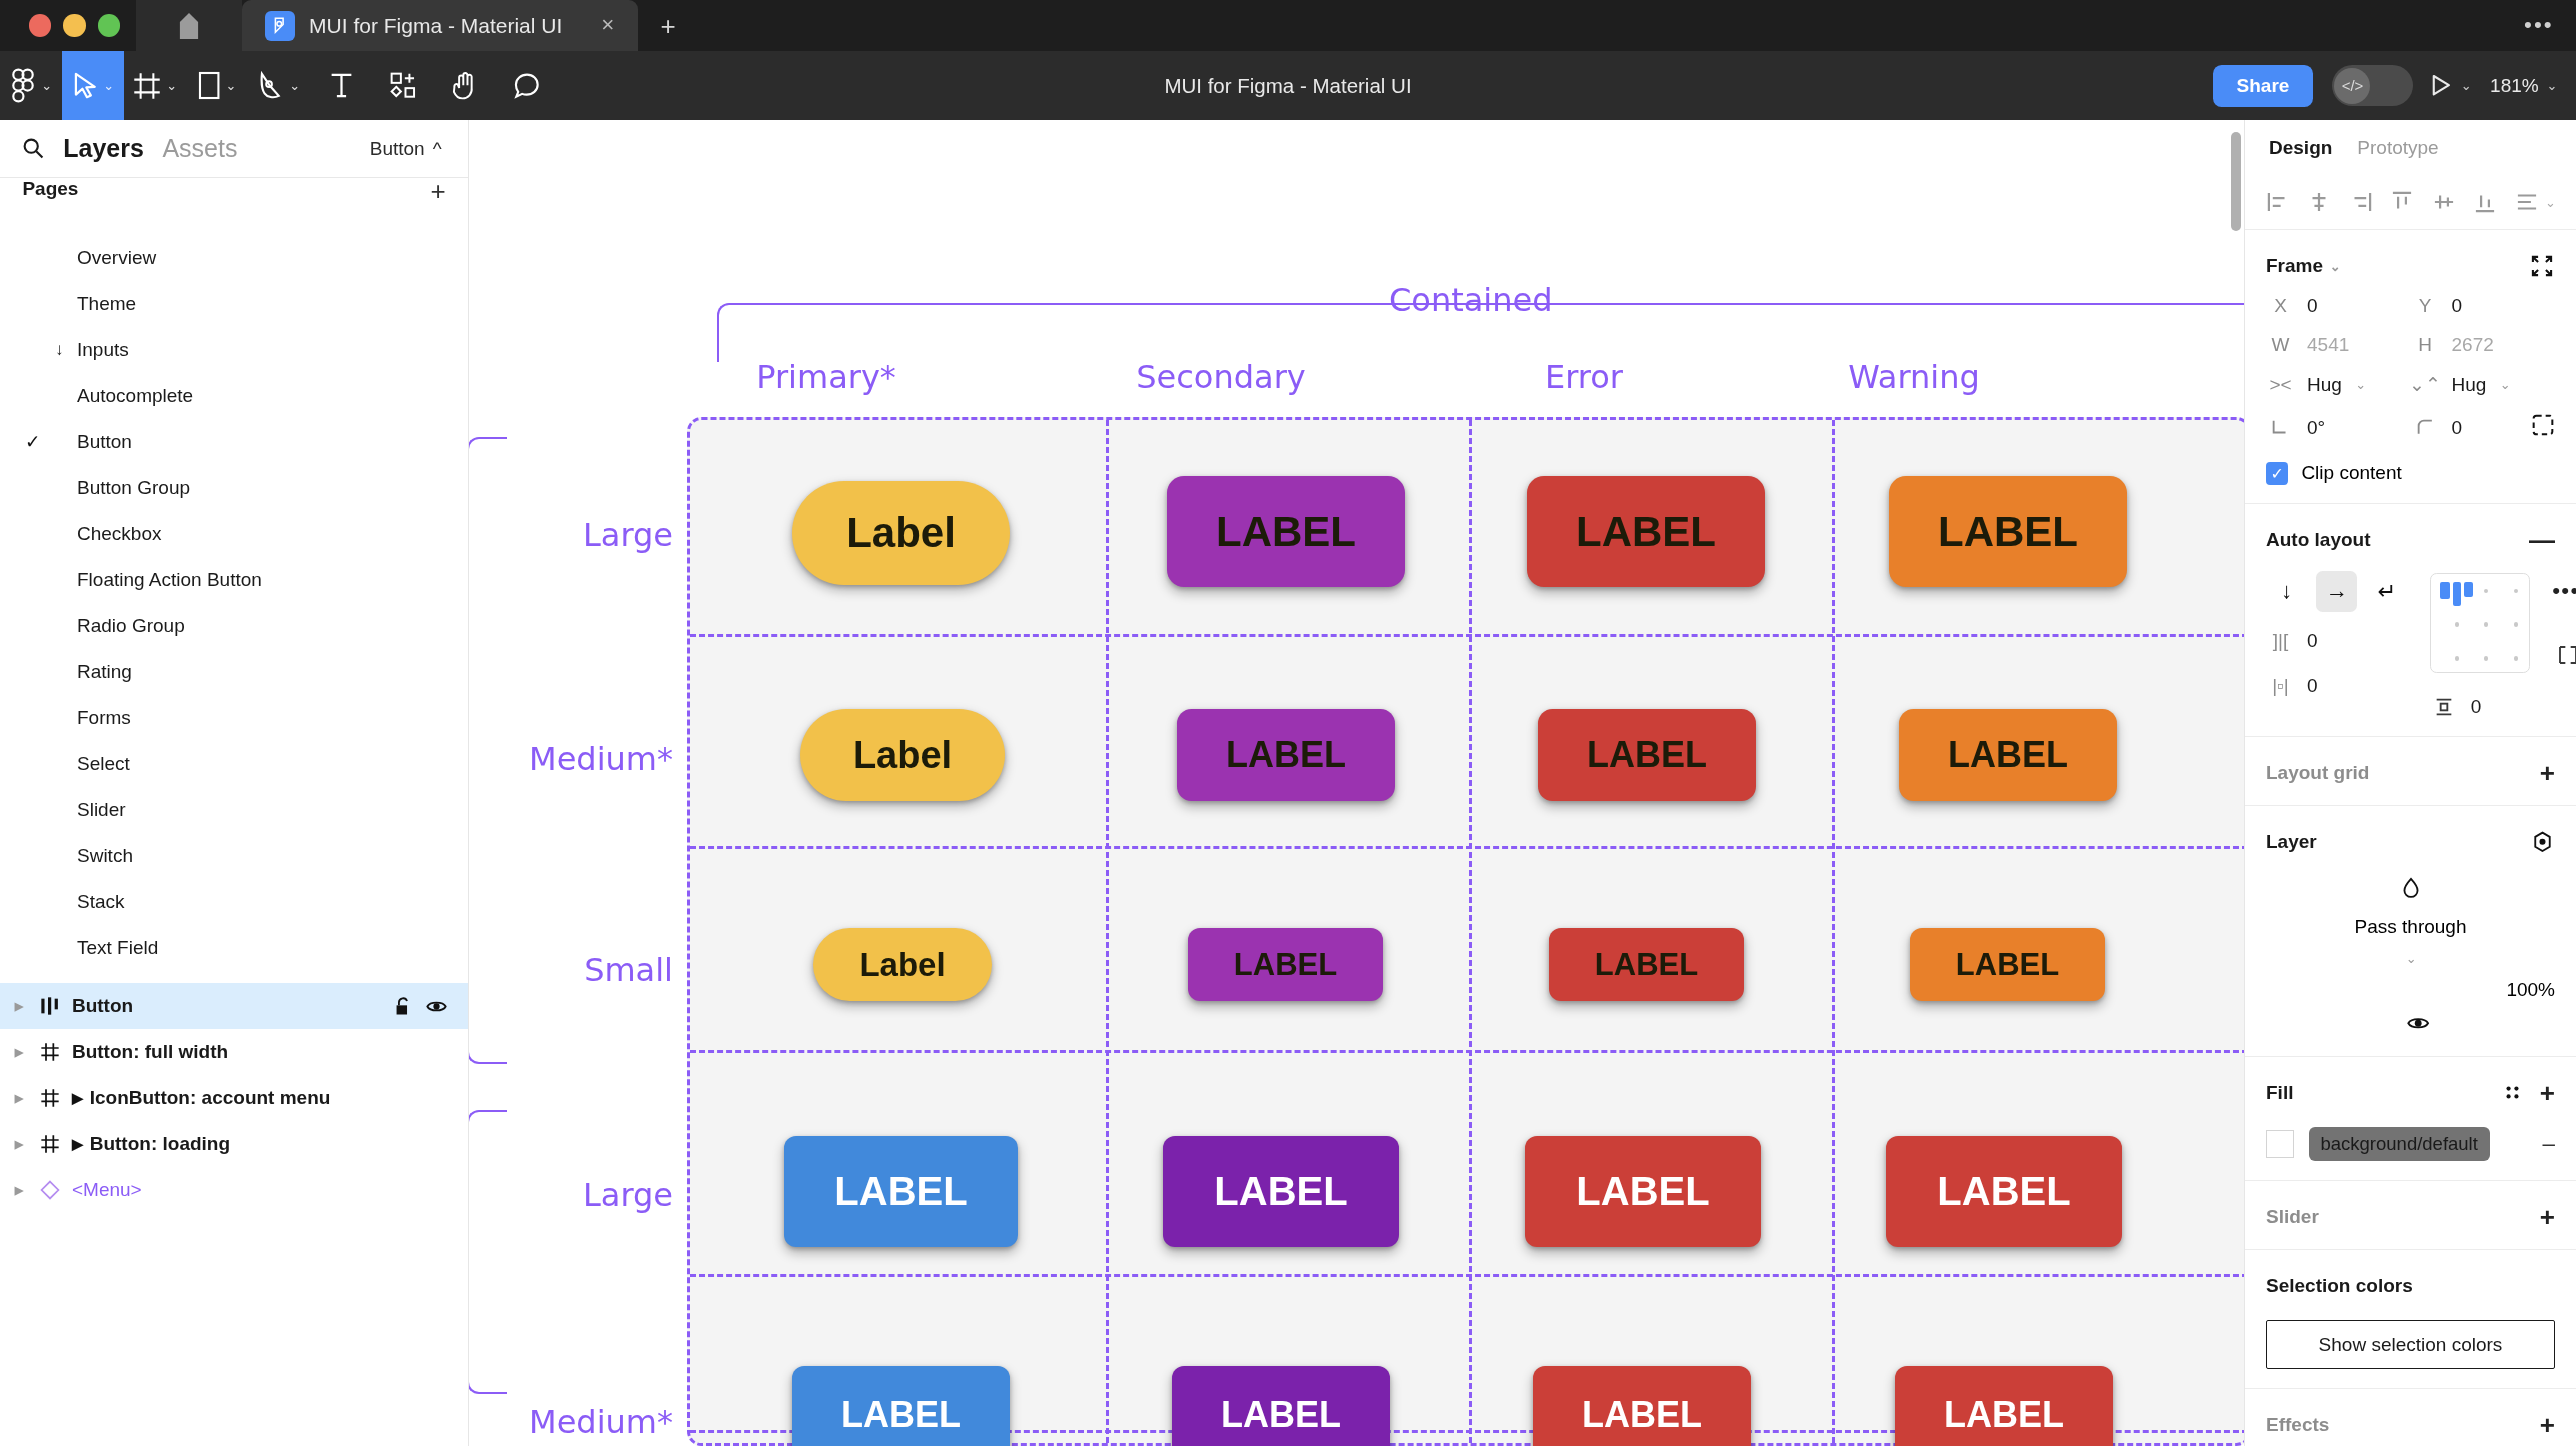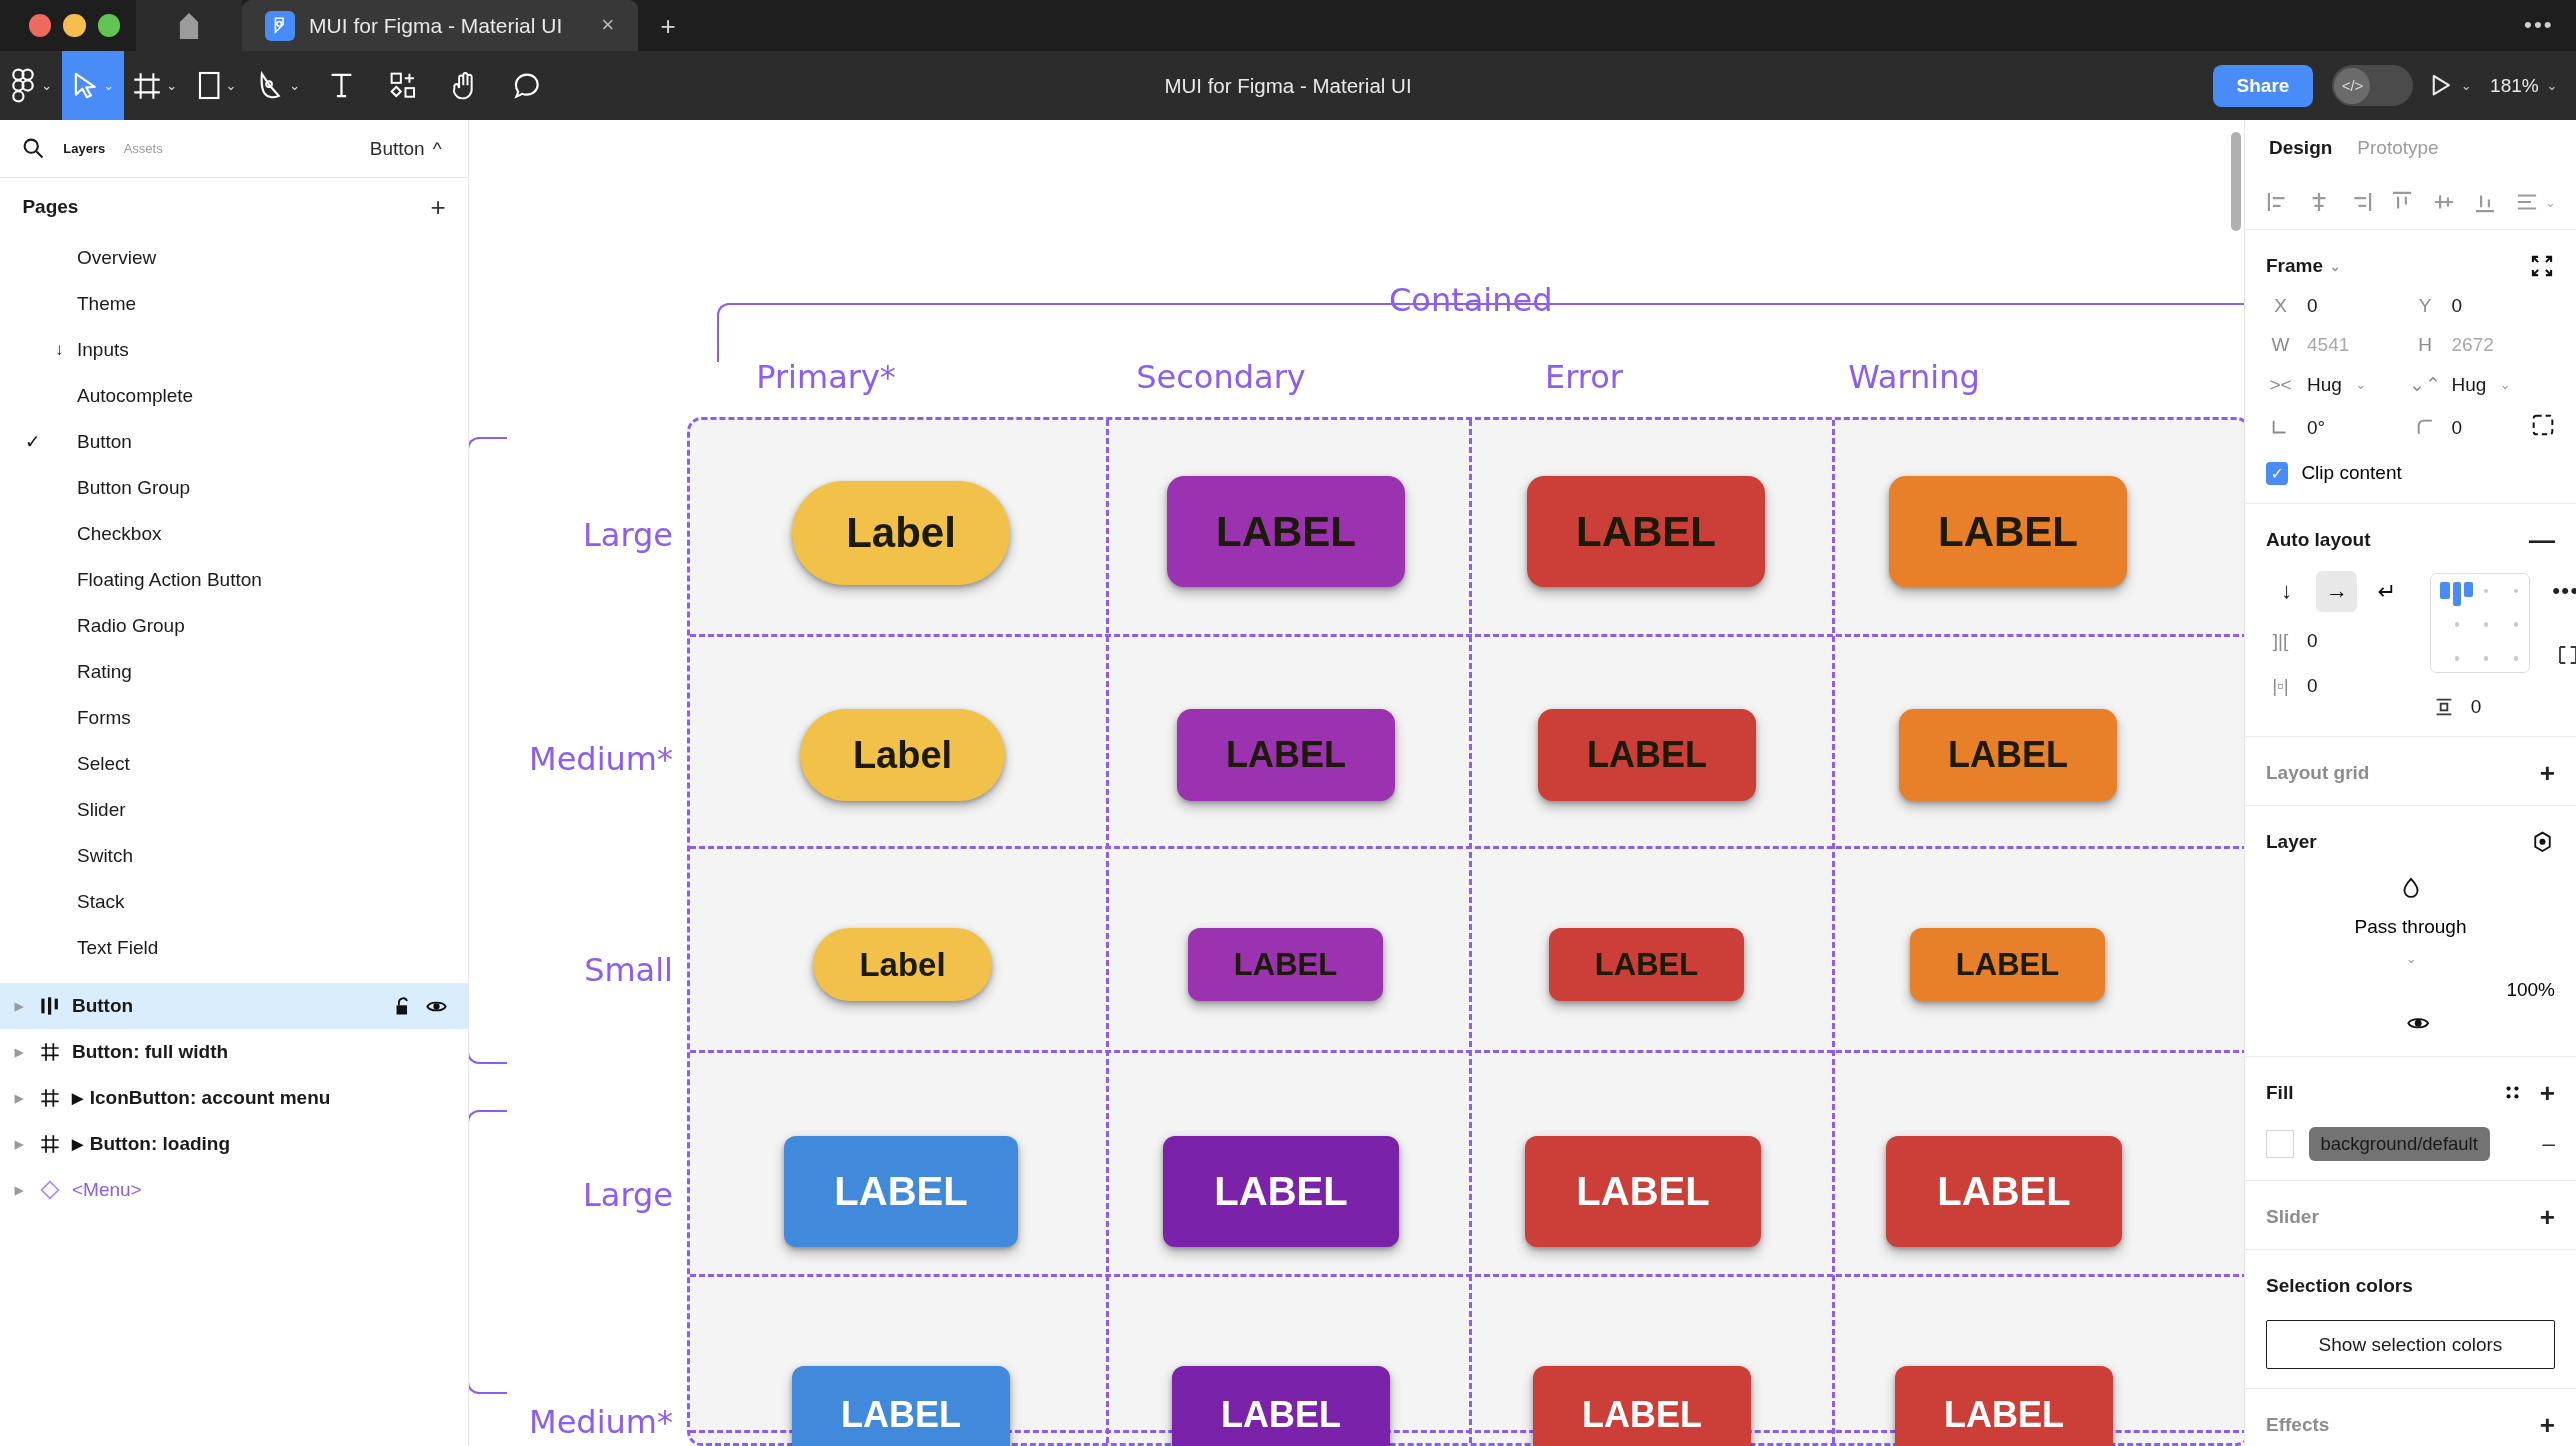--- a/index.html
+++ b/index.html
@@ -68,28 +68,28 @@
 
   
   #left-panel {
     position:absolute; top:120px; left:0; width:469px; height:1326px;
     background:#ffffff; border-right:0.7px solid #e6e6e6;
   }
   #lp-tabs {
     height:58px; display:flex; align-items:center; gap:18.5px; padding:0 22.4px;
     border-bottom:0.7px solid #e8e8e8;
   }
-  #lp-tabs .lt { font-size:13px; color:#9b9b9b; }
+  #lp-tabs .lt { font-size:25px; color:#9b9b9b; }
   #lp-tabs .lt.active { color:#1a1a1a; font-weight:700; }
   #lp-comp {
     margin-left:auto; font-size:19px; color:#2b2b2b; display:flex; align-items:center; gap:8px;
     padding-right:4px;
   }
   #pages-head {
-    height:57px; display:flex; align-items:center; padding:0 22.4px;
+    height:57px; display:flex; padding:0 22.4px;
     font-size:19px; font-weight:700; color:#1a1a1a;
   }
   #pages-head .plus { margin-left:auto; font-size:26px; font-weight:400; color:#333; line-height:1;}
   .page-row {
     height:46px; display:flex; align-items:center; font-size:19px; color:#1b1b1b;
     padding-left:77px; position:relative;
   }
   .page-row .arrow-dn { position:absolute; left:55px; font-size:17px; }
   .page-row .check { position:absolute; left:25px; font-size:18.5px; color:#111; }
   .layer-row {

